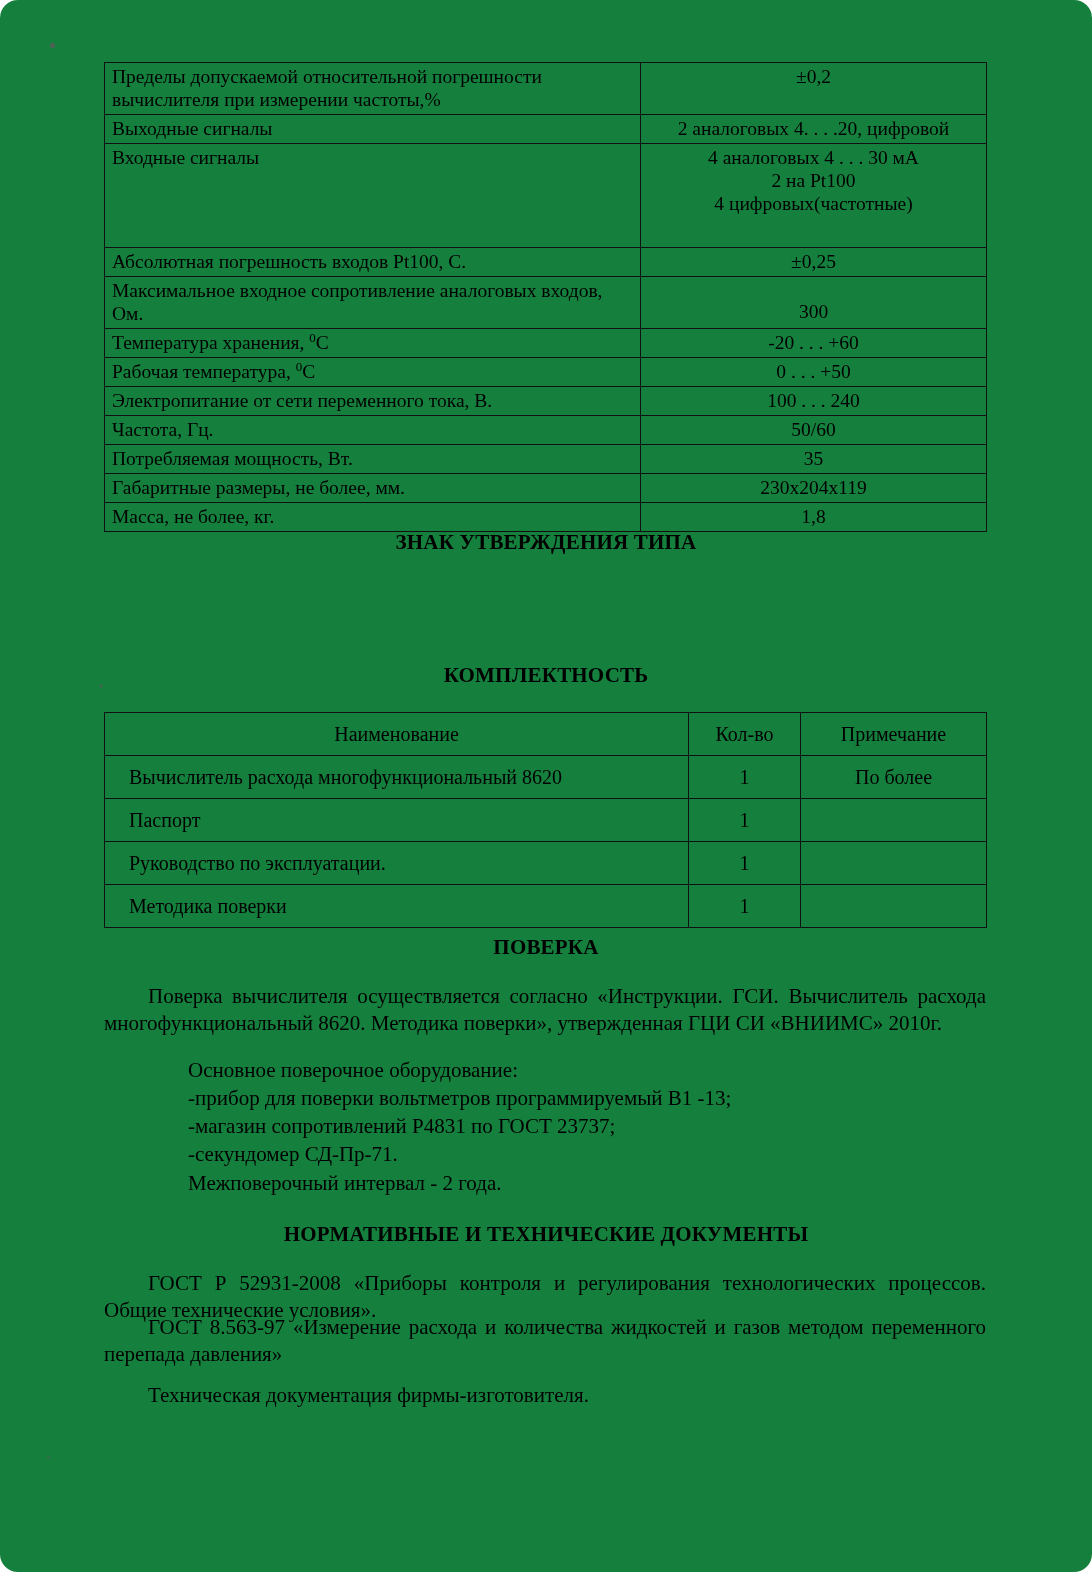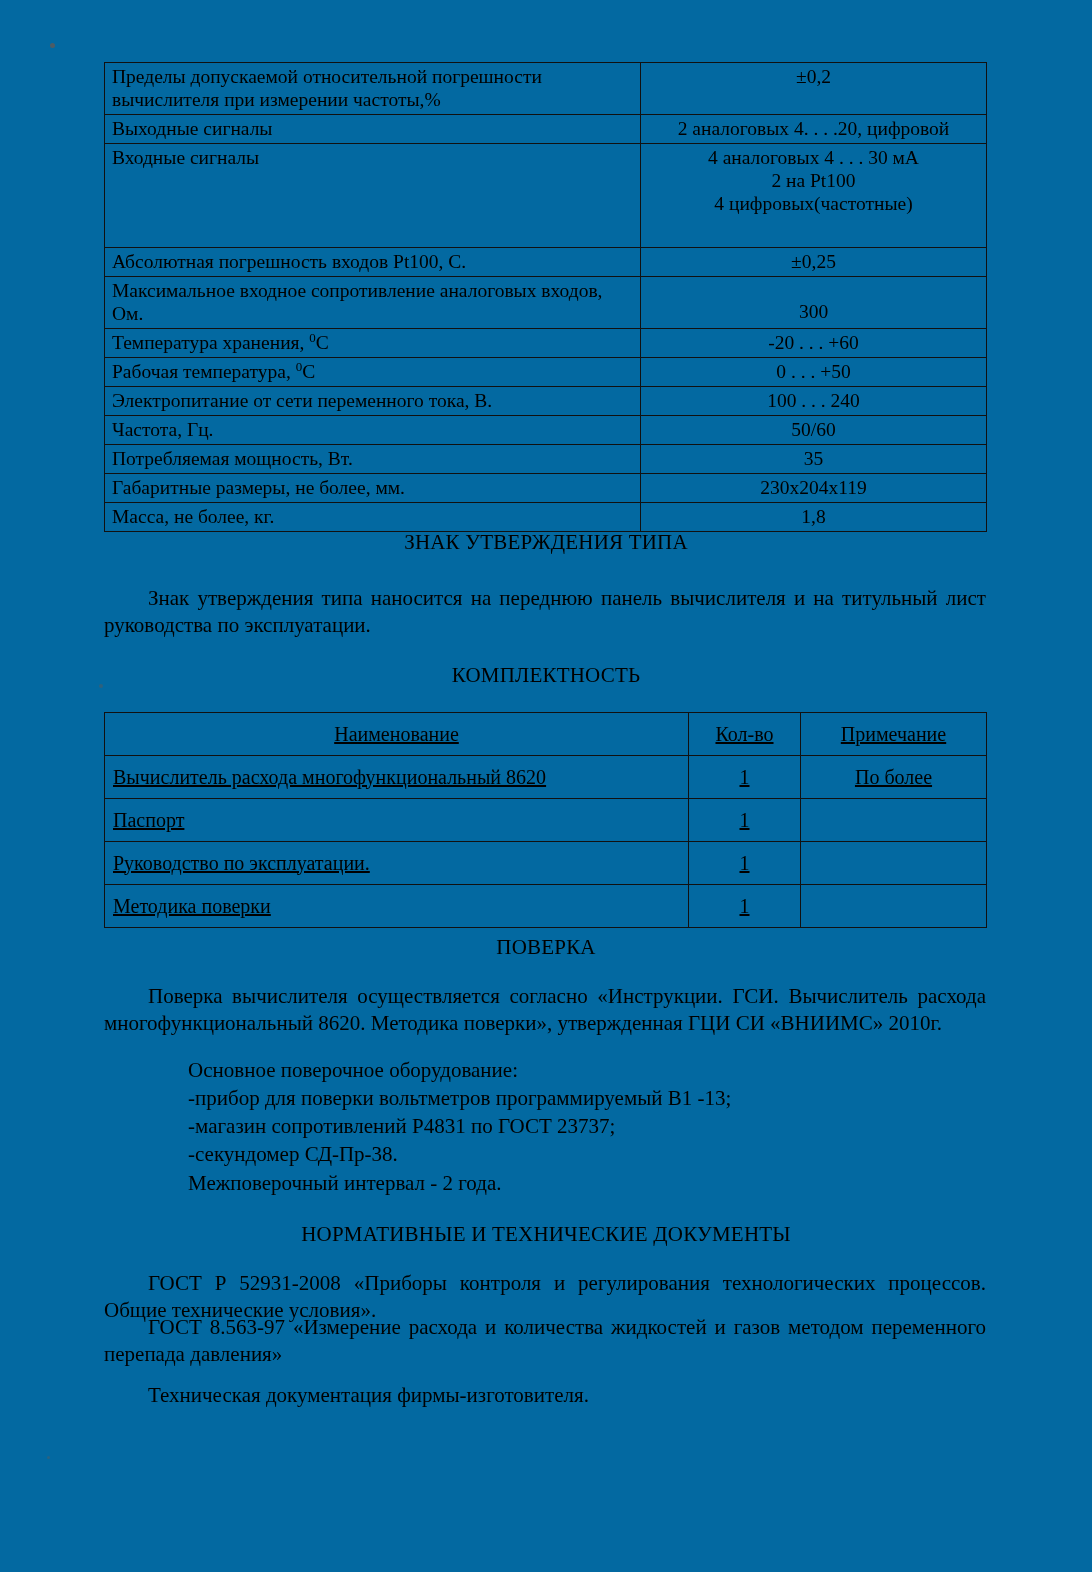--- a/index.html
+++ b/index.html
@@ -12,21 +12,22 @@
     height: 1572px;
     position: relative;
     font-family: "Liberation Serif", "DejaVu Serif", serif;
     color: #000000;
     overflow: hidden;
   }
 
   .page {
     position: absolute;
     inset: 0;
-    background: #0369a1;
+    background: #15803d;
+    border-radius: 18px;
   }
 
   
   .speck {
     position: absolute;
     background: #5a5a5a;
     border-radius: 50%;
     opacity: .85;
   }
 
@@ -65,21 +66,21 @@
     vertical-align: super;
     line-height: 0;
   }
 
   
   .heading {
     position: absolute;
     left: 0;
     width: 1092px;
     text-align: center;
-    font-weight: normal;
+    font-weight: bold;
     font-size: 21px;
     letter-spacing: .2px;
   }
 
   
   .para {
     position: absolute;
     font-size: 21px;
     line-height: 1.30;
     text-align: justify;
@@ -93,23 +94,22 @@
     left: 104px;
     top: 712px;
     width: 882px;
     border-collapse: collapse;
     table-layout: fixed;
     font-size: 20px;
   }
   .kit-table td {
     border: 1.6px solid #111;
     height: 38px;
-    padding: 2px 8px;
+    padding: 2px 24px;
     vertical-align: middle;
-    text-decoration: underline;
   }
   .kit-table td.center { text-align: center; }
   .kit-table thead td { text-align: center; }
   .kit-table col.k-name { width: 584px; }
   .kit-table col.k-qty  { width: 112px; }
   .kit-table col.k-note { width: 186px; }
 
   
   .list-block {
     position: absolute;
@@ -185,21 +185,20 @@
       </tr>
       <tr>
         <td>Масса, не более, кг.</td>
         <td class="val">1,8</td>
       </tr>
     </tbody>
   </table>
 
   <div class="heading" style="top:530px;">ЗНАК УТВЕРЖДЕНИЯ ТИПА</div>
 
-  <div class="para" style="left:104px; top:585px; width:882px;"><span class="indent"></span><span>Знак утверждения типа наносится на переднюю панель вычислителя и на титульный лист руководства по эксплуатации.</span></div>
 
   <div class="heading" style="top:663px;">КОМПЛЕКТНОСТЬ</div>
 
   <table class="kit-table">
     <colgroup>
         <col class="k-name">
         <col class="k-qty">
         <col class="k-note">
       </colgroup>
     <thead>
@@ -234,21 +233,21 @@
   </table>
 
   <div class="heading" style="top:935px;">ПОВЕРКА</div>
 
   <div class="para" style="left:104px; top:983px; width:882px;"><span class="indent"></span><span>Поверка вычислителя осуществляется согласно «Инструкции. ГСИ. Вычислитель расхода многофункциональный 8620. Методика поверки», утвержденная ГЦИ СИ «ВНИИМС» 2010г.</span></div>
 
   <div class="list-block" style="left:188px; top:1056px;">
     <div>Основное поверочное оборудование:</div>
     <div>-прибор для поверки вольтметров программируемый В1 -13;</div>
     <div>-магазин сопротивлений Р4831 по ГОСТ 23737;</div>
-    <div>-секундомер СД-Пр-38.</div>
+    <div>-секундомер СД-Пр-71.</div>
     <div>Межповерочный интервал - 2 года.</div>
   </div>
 
   <div class="heading" style="top:1222px;">НОРМАТИВНЫЕ И ТЕХНИЧЕСКИЕ  ДОКУМЕНТЫ</div>
 
   <div class="para" style="left:104px; top:1270px; width:882px;"><span class="indent"></span><span>ГОСТ  Р  52931-2008  «Приборы контроля и регулирования технологических процессов. Общие технические условия».</span></div>
 
   <div class="para" style="left:104px; top:1314px; width:882px;"><span class="indent"></span><span>ГОСТ  8.563-97  «Измерение расхода и  количества жидкостей  и  газов методом переменного перепада давления»</span></div>
 
   <div class="para nojust" style="left:104px; top:1382px; width:882px;"><span class="indent"></span><span>Техническая документация фирмы-изготовителя.</span></div>

